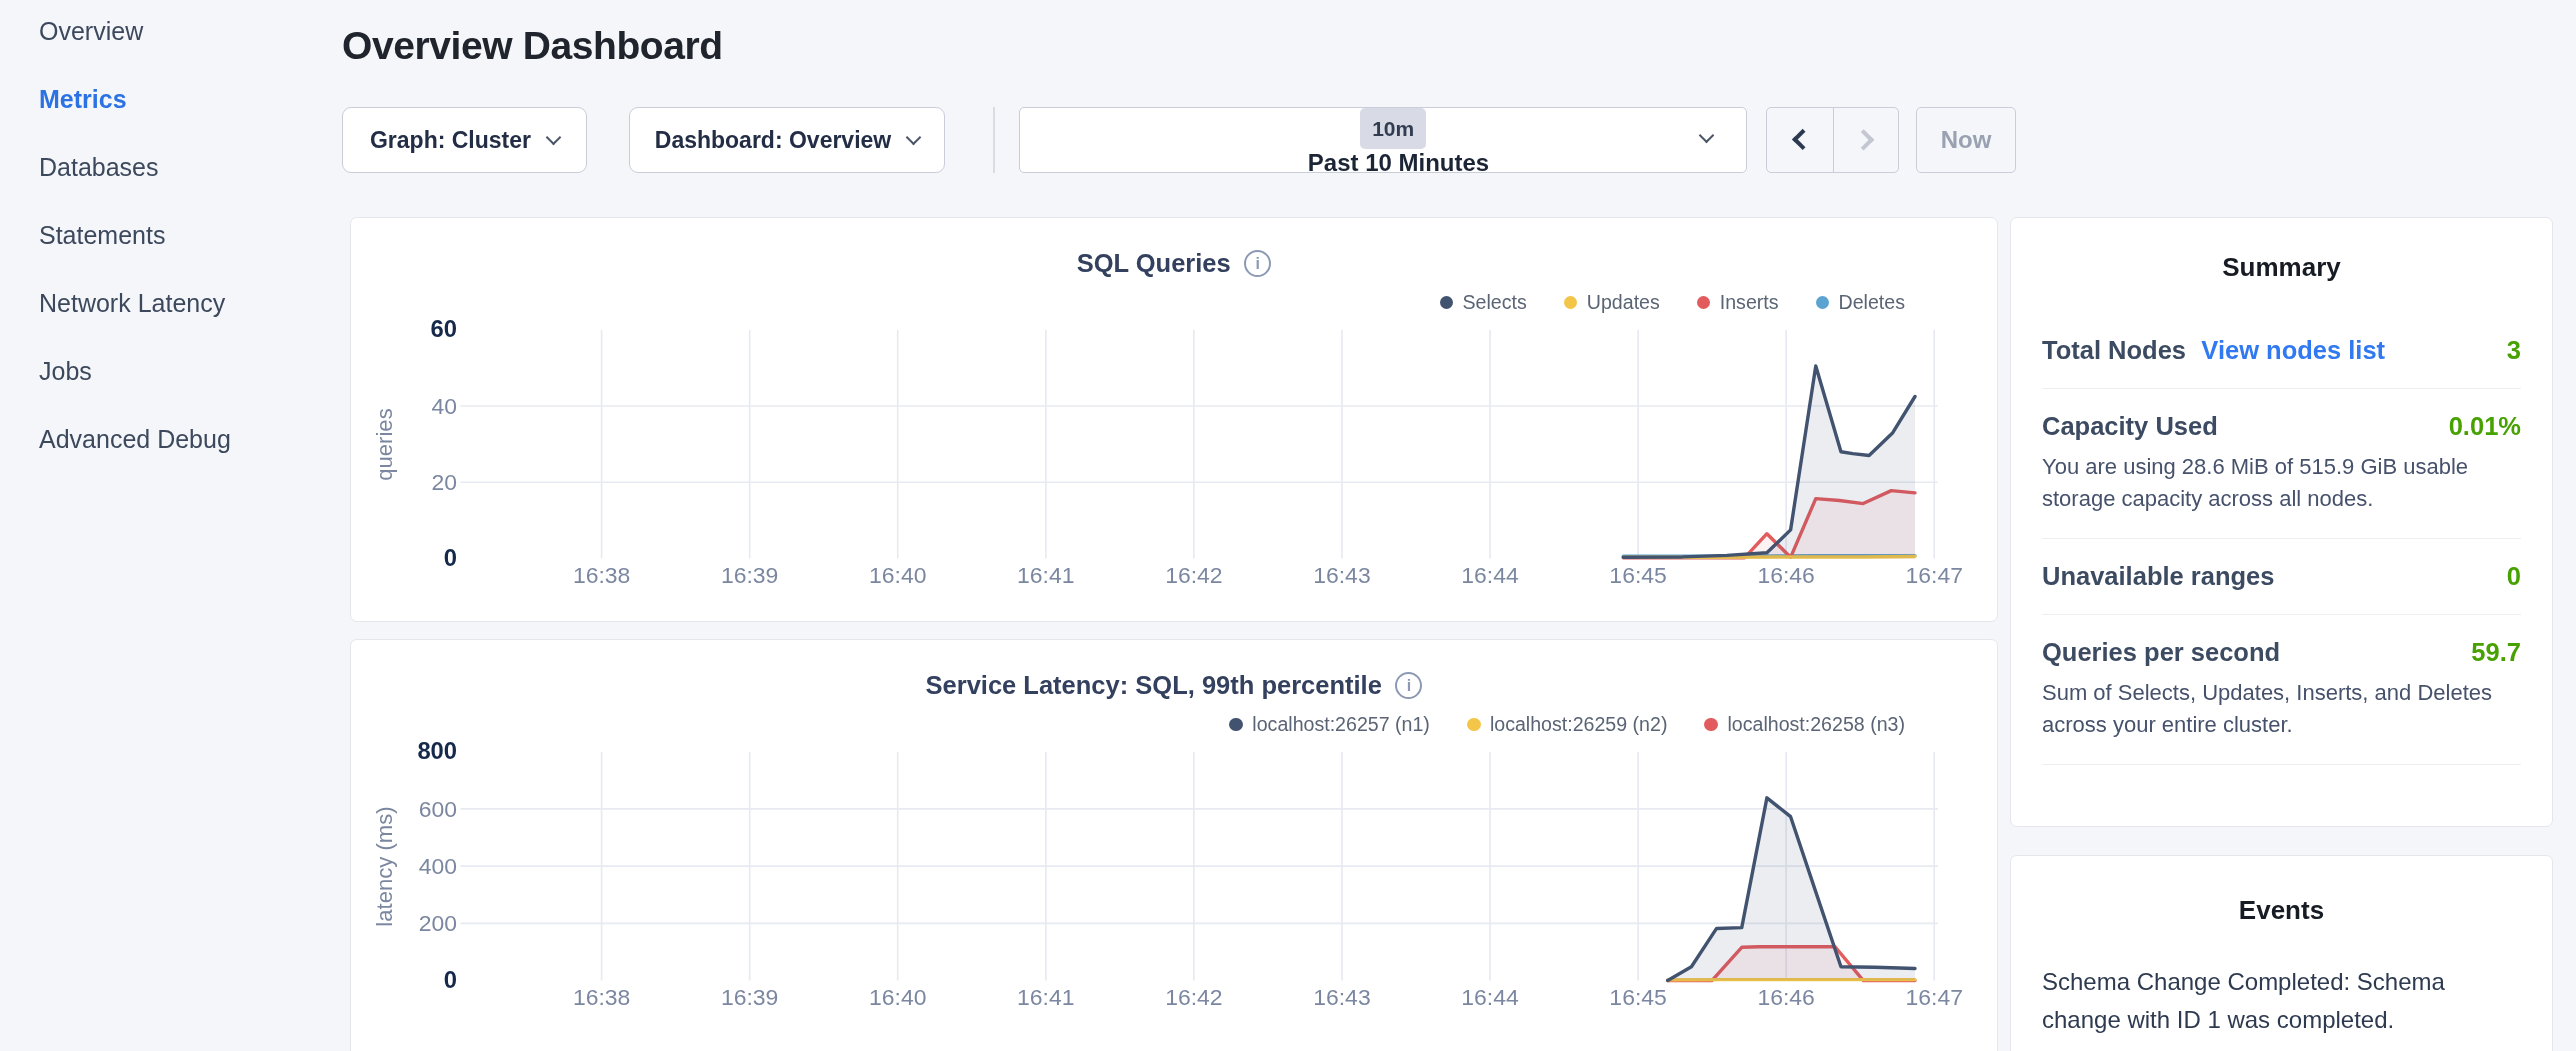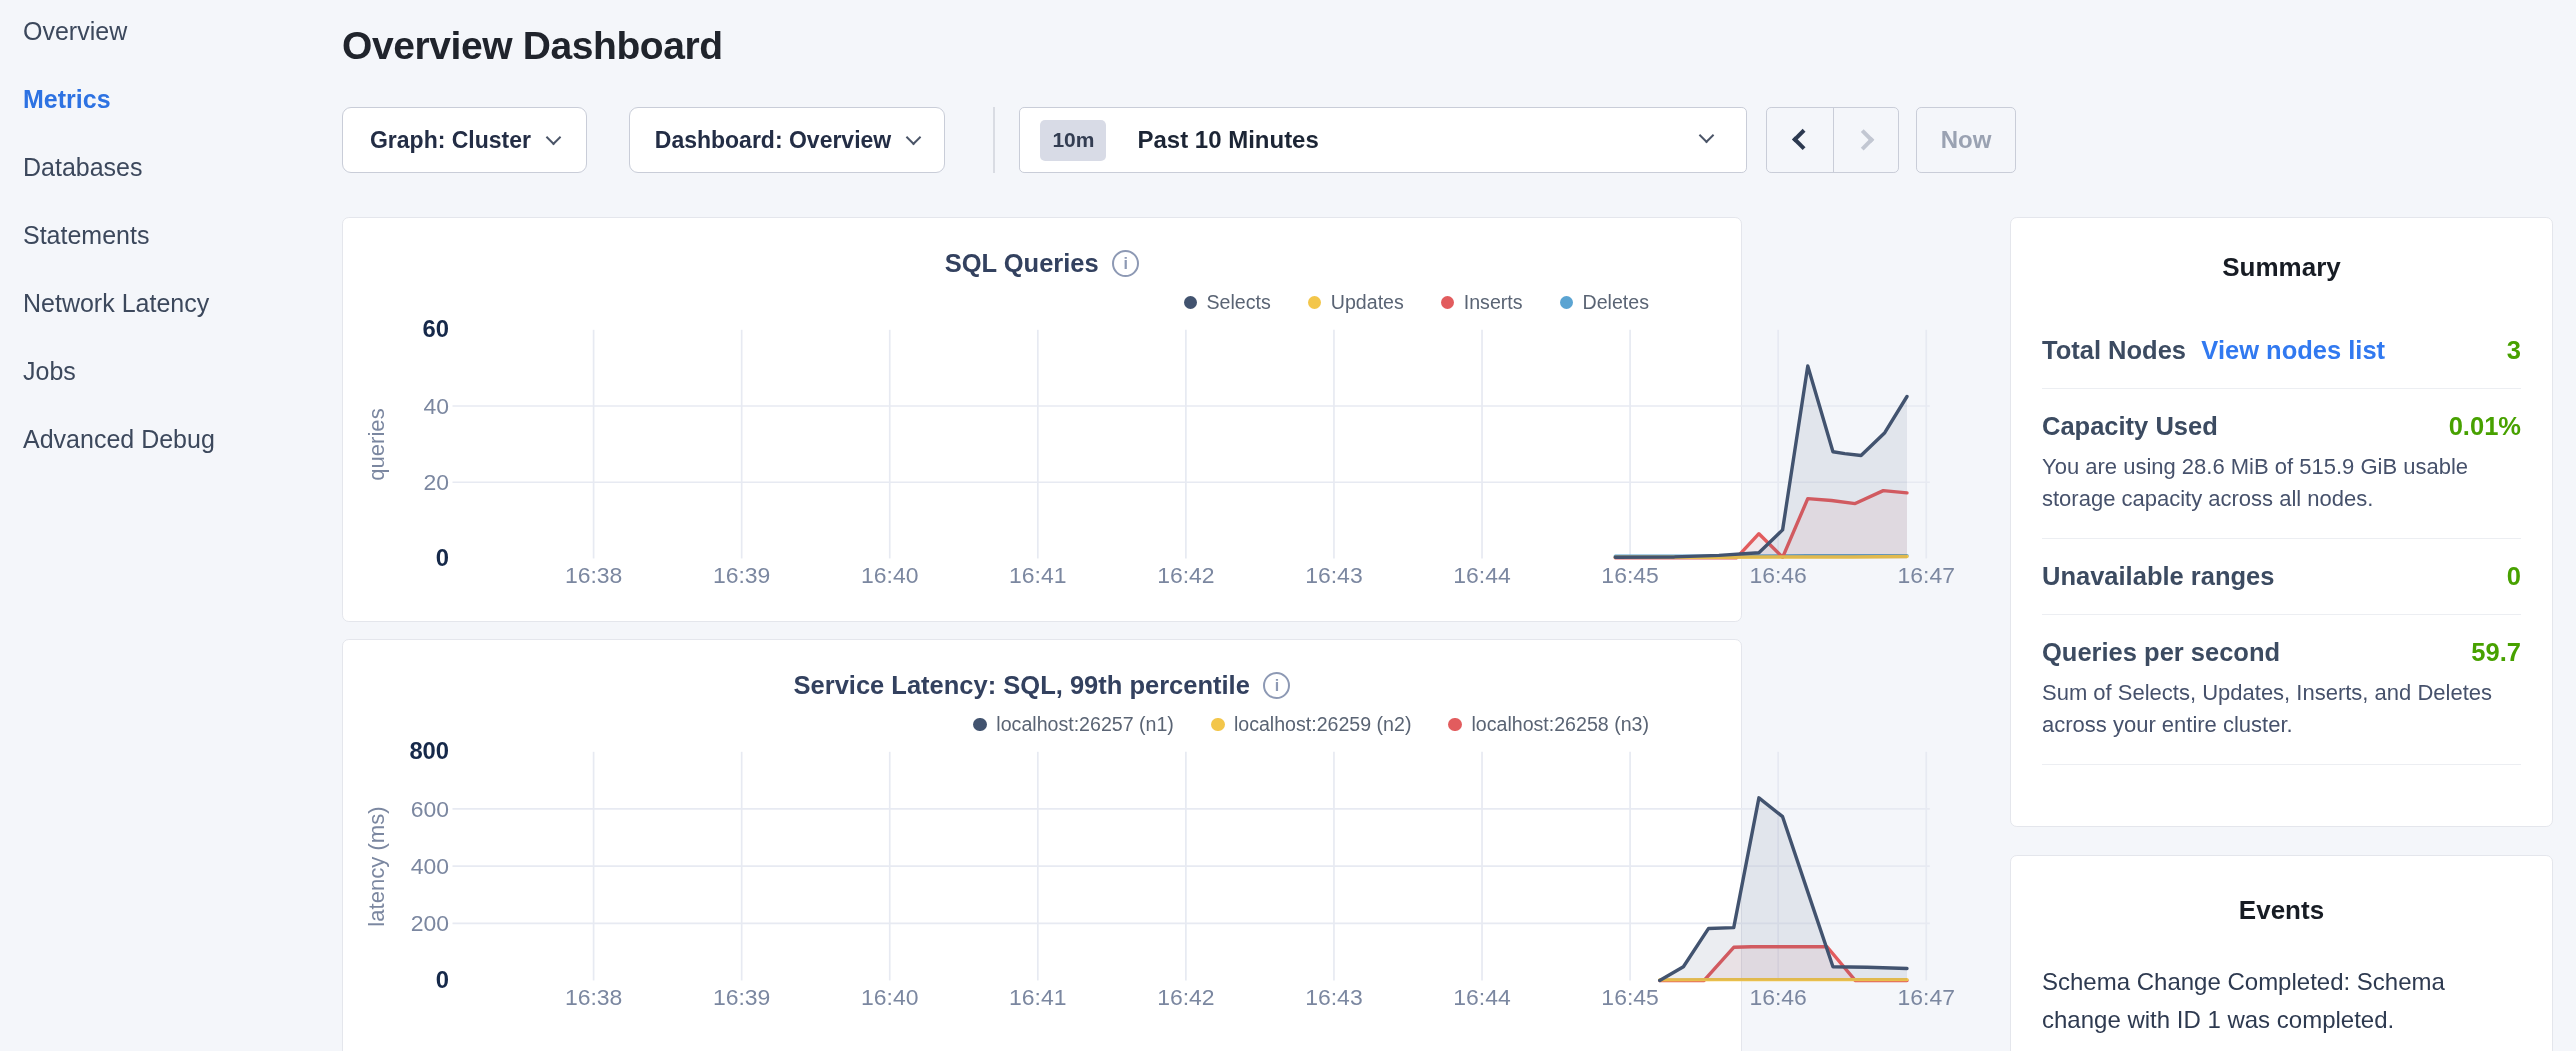--- a/index.html
+++ b/index.html
@@ -4,51 +4,51 @@
 <style>
   * { margin:0; padding:0; box-sizing:border-box; }
   html,body { width:2576px; height:1051px; overflow:hidden; }
   body {
     background:#f4f6fa;
     font-family:"Liberation Sans","DejaVu Sans",sans-serif;
     color:#3c485c;
     position:relative;
   }
   
-  .sidebar { position:absolute; left:0; top:0; width:340px; height:100%; padding:17px 0 0 23px; }
+  .sidebar { position:absolute; left:16px; top:0; width:340px; height:100%; padding:17px 0 0 23px; }
   .nav-item { font-size:25px; line-height:29px; margin-bottom:39px; color:#3c485c; cursor:pointer; }
   .nav-item.active { color:#2d72e2; font-weight:700; }
   
   .page-title { position:absolute; left:342px; top:24px; font-size:39px; font-weight:600; color:#20242c; letter-spacing:-0.4px; }
   .controls { position:absolute; left:342px; top:107px; height:66px; width:1871px; }
   .ctl-btn {
     position:absolute; top:0; height:66px; background:#fff; border:1.7px solid #c9cdd8; border-radius:9px;
     display:flex; align-items:center; justify-content:center; gap:17px;
     font-size:23px; font-weight:700; color:#232d45; cursor:pointer;
   }
   .chev-down { width:11px; height:11px; border-left:2.6px solid #4b5568; border-bottom:2.6px solid #4b5568; transform:rotate(-45deg); margin-top:-5.1px; }
   .ctl-divider { position:absolute; left:651px; top:0; width:1.7px; height:66px; background:#d9dce3; }
   .time-selector {
     position:absolute; left:677px; top:0; width:728px; height:66px; background:#fff; border:1.7px solid #c9cdd8; border-radius:5.1px;
-    display:flex; align-items:center; cursor:pointer;
+    display:flex; align-items:center; cursor:pointer;flex-direction:column;
   }
   .time-badge { margin-left:20.4px; background:#d8dbe6; border-radius:5.1px; padding:8.5px 12px; font-size:21px; font-weight:700; color:#333d52; }
   .time-text { margin-left:31px; font-size:24px; font-weight:700; color:#1c2535; }
   .time-chev { position:absolute; right:34px; top:27px; }
   .arrow-group { position:absolute; left:1424px; top:0; width:133px; height:66px; border:1.7px solid #c9cdd8; border-radius:5.1px; display:flex; }
   .arrow-btn { width:50%; display:flex; align-items:center; justify-content:center; cursor:pointer; }
   .arrow-btn + .arrow-btn { border-left:1.7px solid #c9cdd8; }
   .chev-left  { width:15.3px; height:15.3px; border-left:4.3px solid #2c3950; border-bottom:4.3px solid #2c3950; transform:rotate(45deg); margin-left:5.1px; }
   .chev-right { width:15.3px; height:15.3px; border-left:4.3px solid #c2c7d2; border-bottom:4.3px solid #c2c7d2; transform:rotate(-135deg); margin-right:5.1px; }
   .now-btn {
     position:absolute; left:1574px; top:0; width:100px; height:66px; border:1.7px solid #c9cdd8; border-radius:5.1px;
     display:flex; align-items:center; justify-content:center; font-size:24px; font-weight:700; color:#9aa2b2; cursor:pointer;
   }
   
-  .chart-card { position:absolute; left:342px; width:1400px; background:#fff; border:0.9px solid #e4e6ec; border-radius:6.8px; }
+  .chart-card { position:absolute; left:350px; width:1648px; background:#fff; border:0.9px solid #e4e6ec; border-radius:6.8px; }
   #chart-card-0 { top:217px; height:405px; }
   #chart-card-1 { top:639px; height:425px; }
   .chart-title-row { position:absolute; top:31px; left:0; width:100%; display:flex; align-items:center; justify-content:center; gap:13.6px; }
   .chart-title { font-size:25.5px; font-weight:700; color:#33415f; }
   .info-icon {
     width:27px; height:27px; border:2.6px solid #8d99b4; border-radius:50%;
     display:flex; align-items:center; justify-content:center;
     font-size:16px; font-weight:700; color:#8d99b4; font-style:normal; cursor:pointer;
   }
   .legend { position:absolute; top:73px; right:92px; display:flex; align-items:center; gap:37px; }

